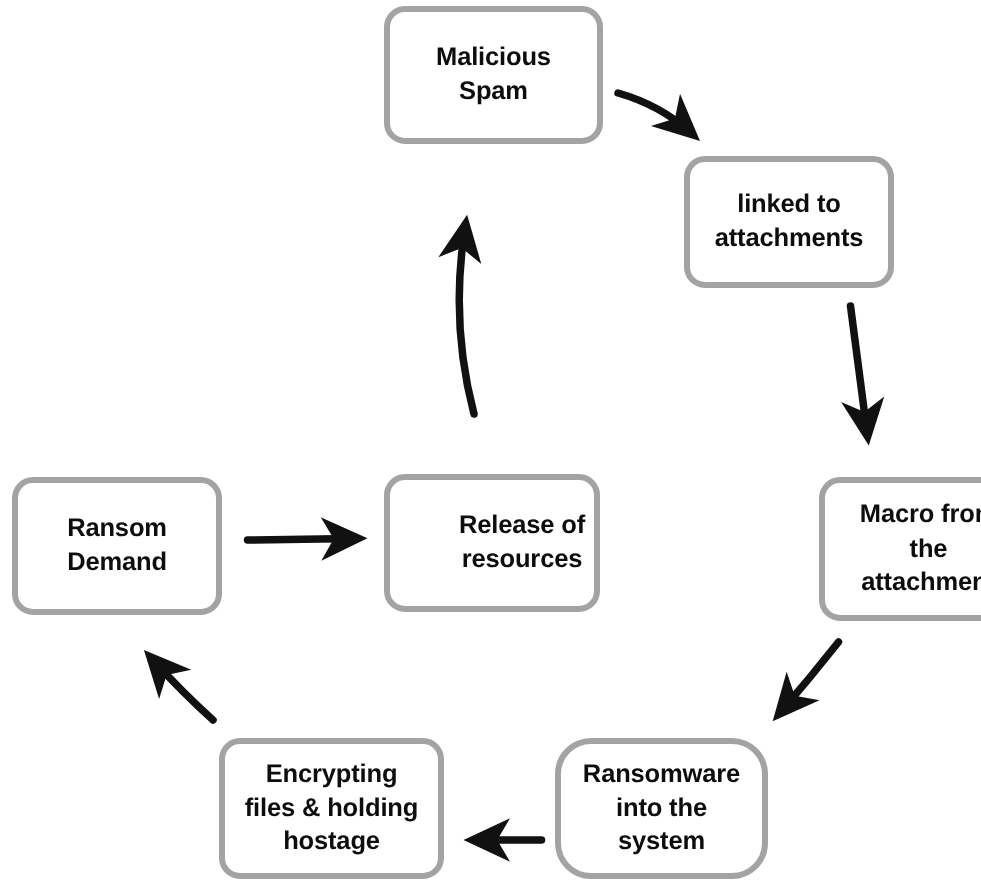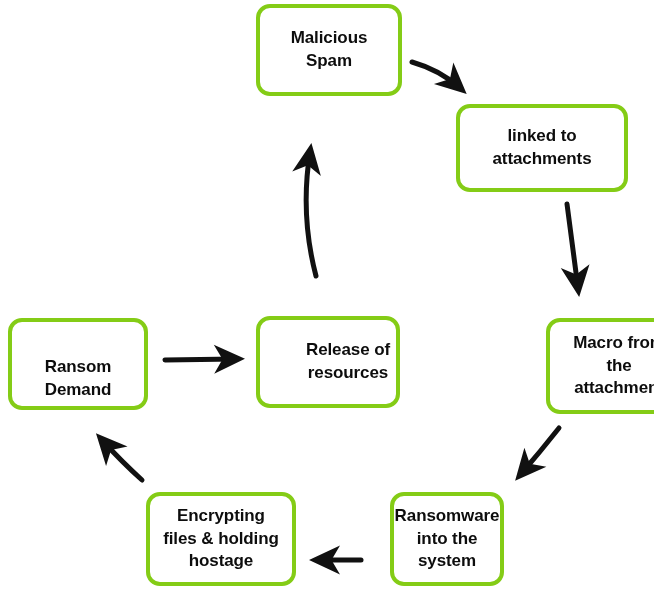--- a/index.html
+++ b/index.html
@@ -22,46 +22,46 @@
     position: absolute;
     left: 0;
     top: 0;
     width: 654px;
     height: 590px;
     pointer-events: none;
   }
   .node {
     position: absolute;
     box-sizing: border-box;
-    border: 4px solid #84cc16;
+    border: 4px solid #a3a3a3;
     border-radius: 14px;
     background: #ffffff;
     display: flex;
     align-items: center;
     justify-content: center;
     text-align: center;
     color: #0d0d0d;
     font-family: "Liberation Sans", sans-serif;
     font-weight: bold;
     font-size: 17px;
     line-height: 1.34;
     letter-spacing: -0.1px;
     padding: 4px 6px;
   }
   .node .label {
     display: block;
     white-space: pre-line;
   }
   
   #node-malicious-spam      { left: 256px; top: 4px;   width: 146px; height: 92px; }
-  #node-linked-attachments  { left: 456px; top: 104px; width: 172px; height: 88px; }
+  #node-linked-attachments  { left: 456px; top: 104px; width: 140px; height: 88px; }
   #node-macro-attachment    { left: 504px; top: 318px; width: 146px; height: 96px; margin-left: 42px; }
-  #node-ransomware-system   { left: 390px; top: 492px; width: 114px; height: 94px; }
+  #node-ransomware-system   { left: 370px; top: 492px; width: 142px; height: 94px; border-radius: 24px; }
   #node-encrypting-hostage  { left: 146px; top: 492px; width: 150px; height: 94px; }
-  #node-ransom-demand       { left: 8px;   top: 318px; width: 140px; height: 92px; align-items: flex-end; }
+  #node-ransom-demand       { left: 8px;   top: 318px; width: 140px; height: 92px; }
   #node-release-resources   { left: 256px; top: 316px; width: 144px; height: 92px; justify-content: flex-end; }
 </style>
 </head>
 <body>
 
 <div id="canvas">
 
   <svg id="arrow-layer" viewBox="0 0 654 590">
     <defs>
       <marker id="ah" markerWidth="7" markerHeight="7" refX="4.6" refY="3.2" orient="auto" markerUnits="strokeWidth">

